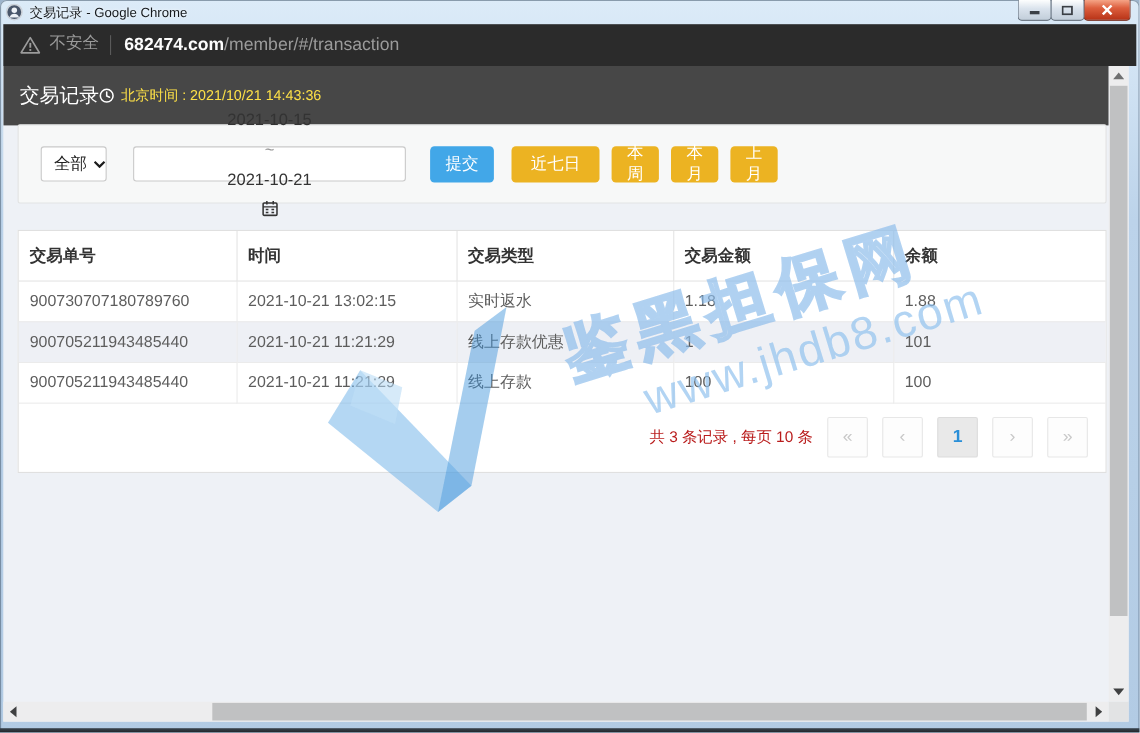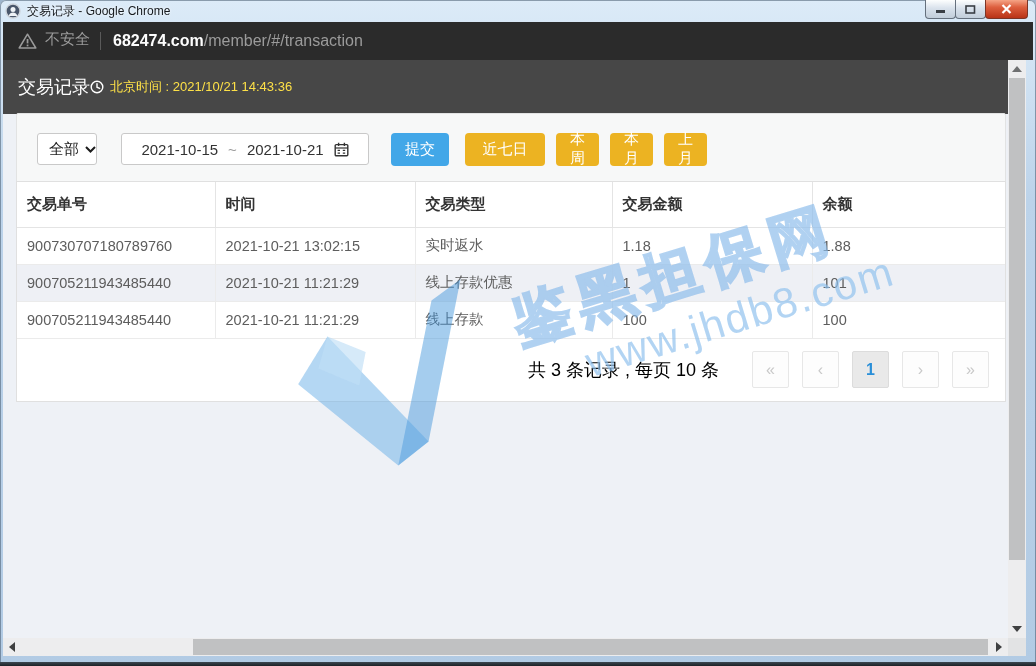--- a/index.html
+++ b/index.html
@@ -34,41 +34,41 @@
   .page-header { height:54px; background:#474747; display:flex; align-items:center; justify-content:flex-start; padding:0 14px 0 15px; }
   .page-title { color:#fff; font-size:18px; }
   .bj-time { color:#fde047; font-size:13px; display:flex; align-items:center; gap:6px; }
 
   
   .filter-panel { position:absolute; left:13px; right:2px; top:53px; height:72px; background:#f7f8f8;
                   border:1px solid #e2e3e3; border-radius:2px; display:flex; align-items:center; padding-left:20px; }
   .type-select { width:60px; height:32px; background:#fff; border:1px solid #c9c9c9; border-radius:3px;
                  display:flex; align-items:center; justify-content:flex-end; gap:6px; font-size:15px; color:#222; }
   .date-range { width:248px; height:32px; background:#fff; border:1px solid #c9c9c9; border-radius:3px; margin-left:24px;
-                display:flex; align-items:center; justify-content:center; gap:10px; font-size:15px; color:#333; }
+                display:flex; align-items:center; justify-content:center; gap:10px; font-size:15px; color:#333;flex-direction:column; }
   .date-sep { color:#999; }
   .btn { height:33px; border:none; border-radius:4px; color:#fff; font-size:15px; padding:0 12px;
          font-family:"Liberation Sans",sans-serif; display:flex; align-items:center; justify-content:center; }
   .btn-submit { width:58px; background:#42a7e8; margin-left:22px; }
   .btn-quick { background:#ecb322; margin-left:11px; }
   .btn-quick.first { margin-left:16px; width:80px; }
   .btn-quick.small { width:43px; }
 
   
-  .table-card { position:absolute; left:13px; right:2px; top:121px; background:#fff; border:1px solid #e0e0e0; z-index:1; }
+  .table-card { position:absolute; left:13px; right:2px; top:149px; background:#fff; border:1px solid #e0e0e0; z-index:1; }
   table { width:100%; border-collapse:collapse; table-layout:fixed; }
   th { height:45px; text-align:left; padding-left:10px; font-size:15px; color:#333; font-weight:bold;
        border-right:1px solid #e4e4e4; border-bottom:1px solid #e4e4e4; }
   th:last-child, td:last-child { border-right:none; }
   td { height:37px; padding-left:10px; font-size:14.5px; color:#5d5d5d; border-right:1px solid #ebebeb; border-bottom:1px solid #ebebeb; }
   tr.striped td { background:#eef0f5; }
 
   
   .pagination { height:62px; display:flex; align-items:center; justify-content:flex-end; padding-right:16px; }
-  .pg-summary { color:#000000; font-size:18px; margin-right:20px; }
+  .pg-summary { color:#b91c1c; font-size:14px; }
   .pg-btn { width:37px; height:37px; border:1px solid #e7e7e7; background:#fdfdfd; color:#c9c9c9; font-size:16px;
             border-radius:2px; display:flex; align-items:center; justify-content:center; margin-left:13px;
             font-family:"Liberation Sans",sans-serif; }
   .pg-btn.active { background:#e9e9e9; border-color:#dcdcdc; color:#2a8fd8; font-weight:bold; }
 
   
   .watermark { position:absolute; left:290px; top:180px; z-index:2; pointer-events:none;
                transform:rotate(-17deg); display:flex; align-items:center; opacity:.85; }
   .wm-textcol { margin-left:24px; }
   .wm-title { font-size:58px; font-weight:bold; letter-spacing:9px; color:rgba(222,238,252,.25);

